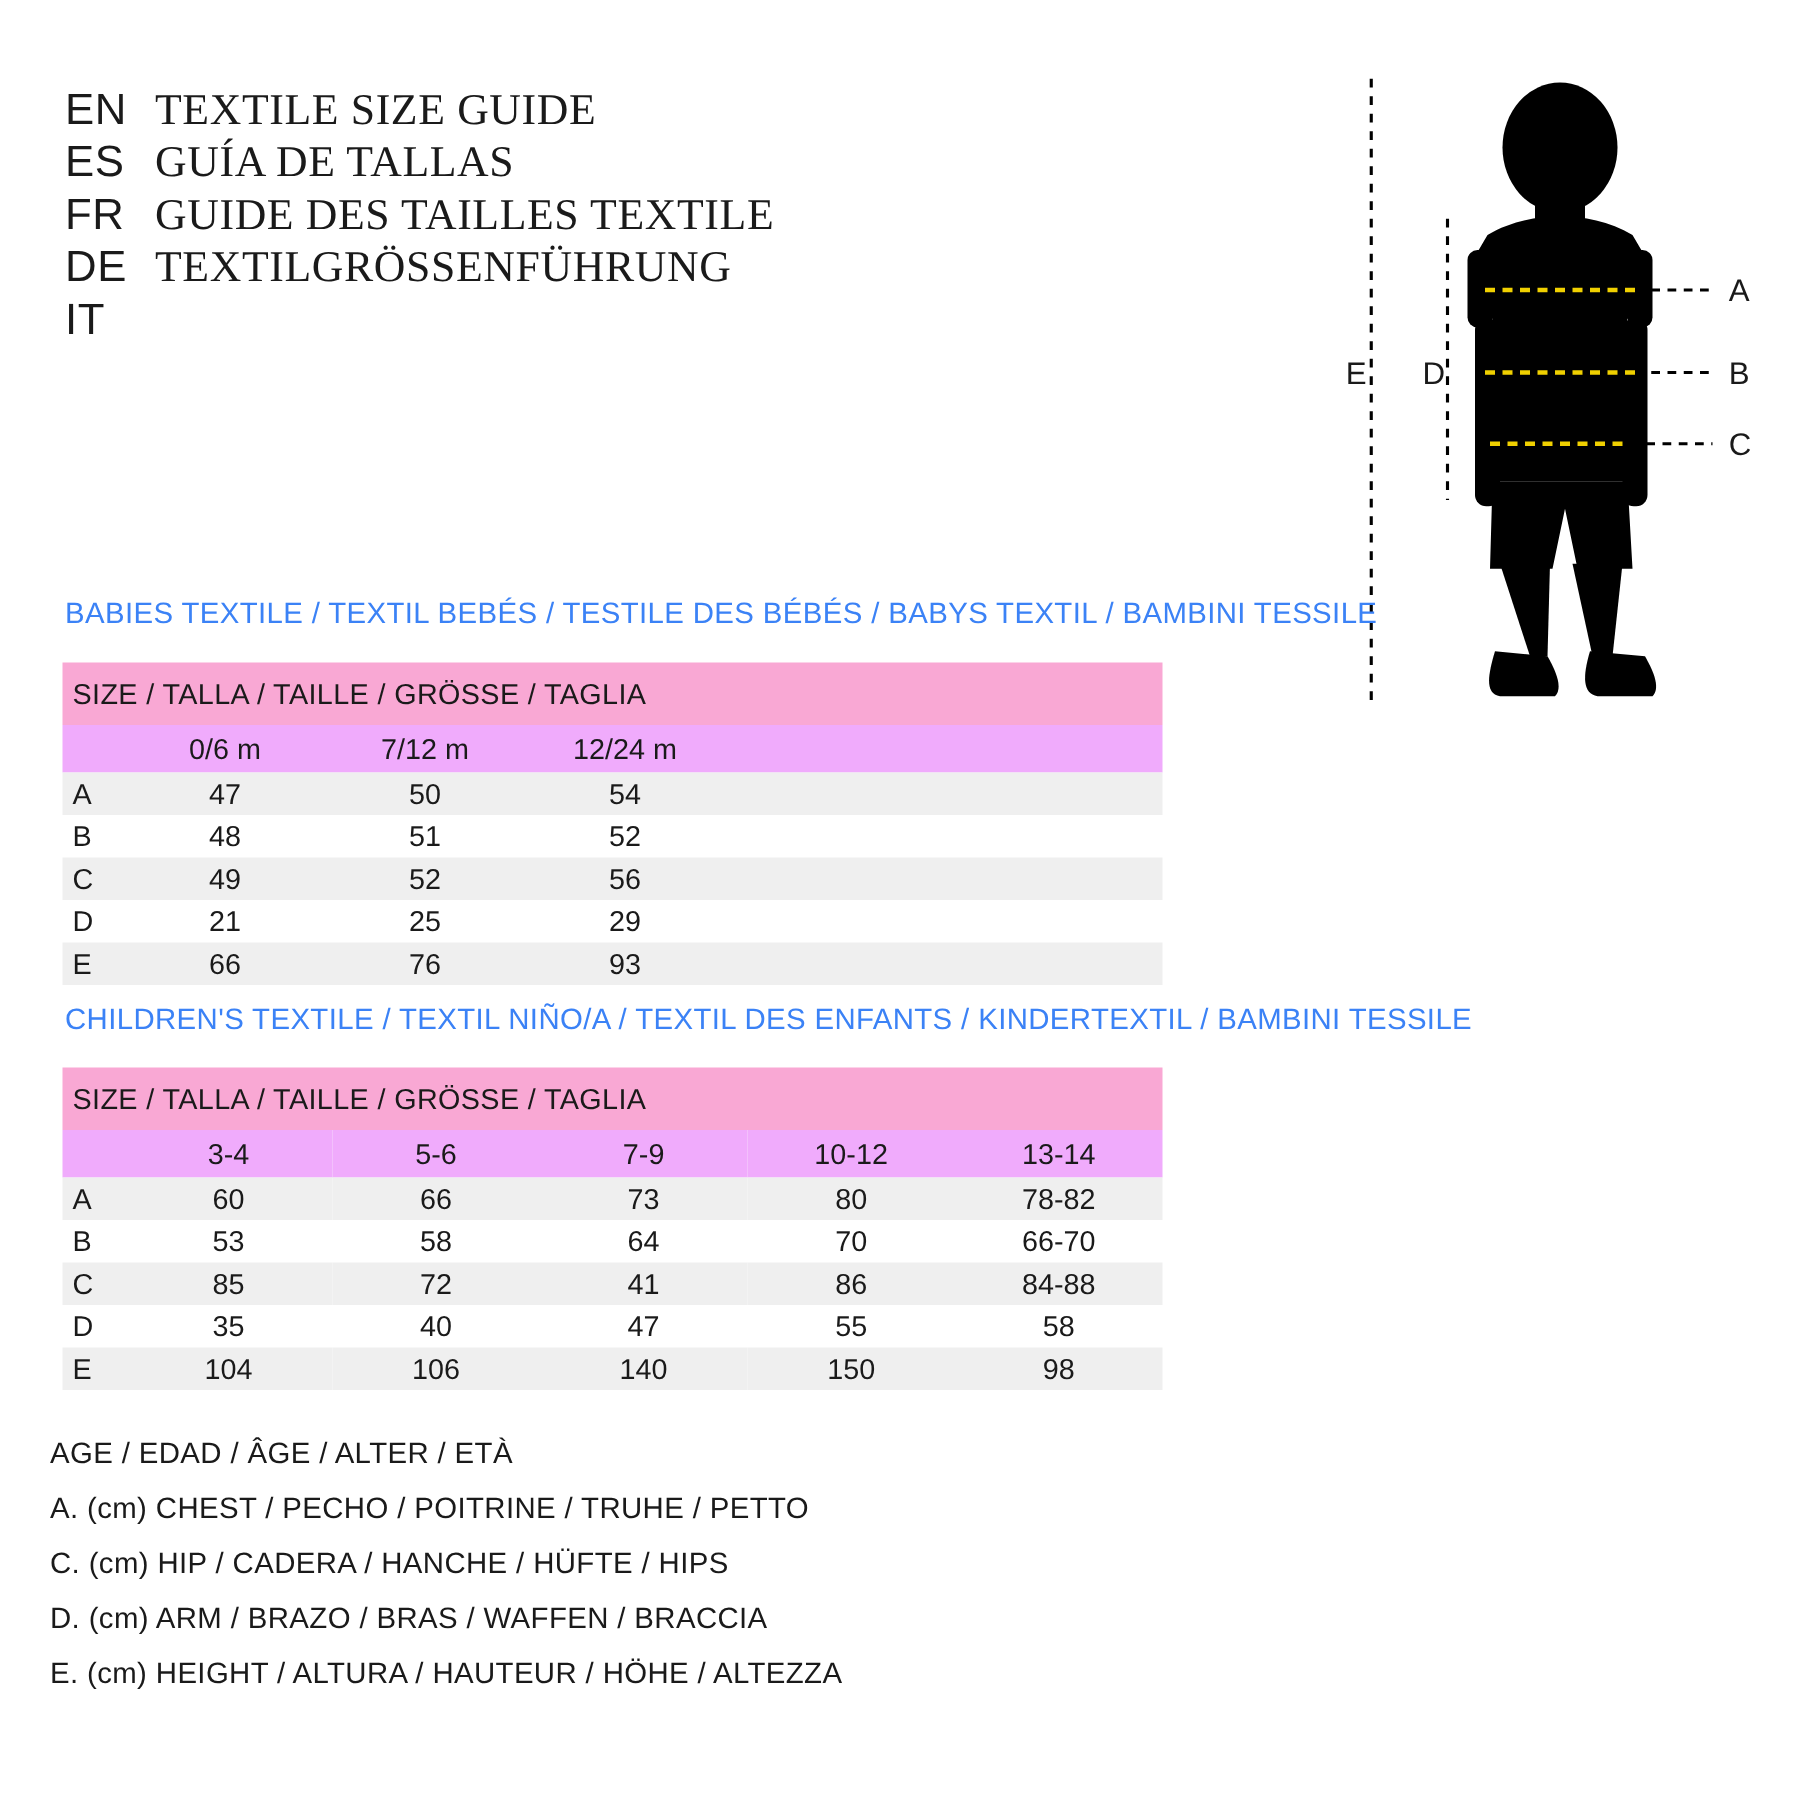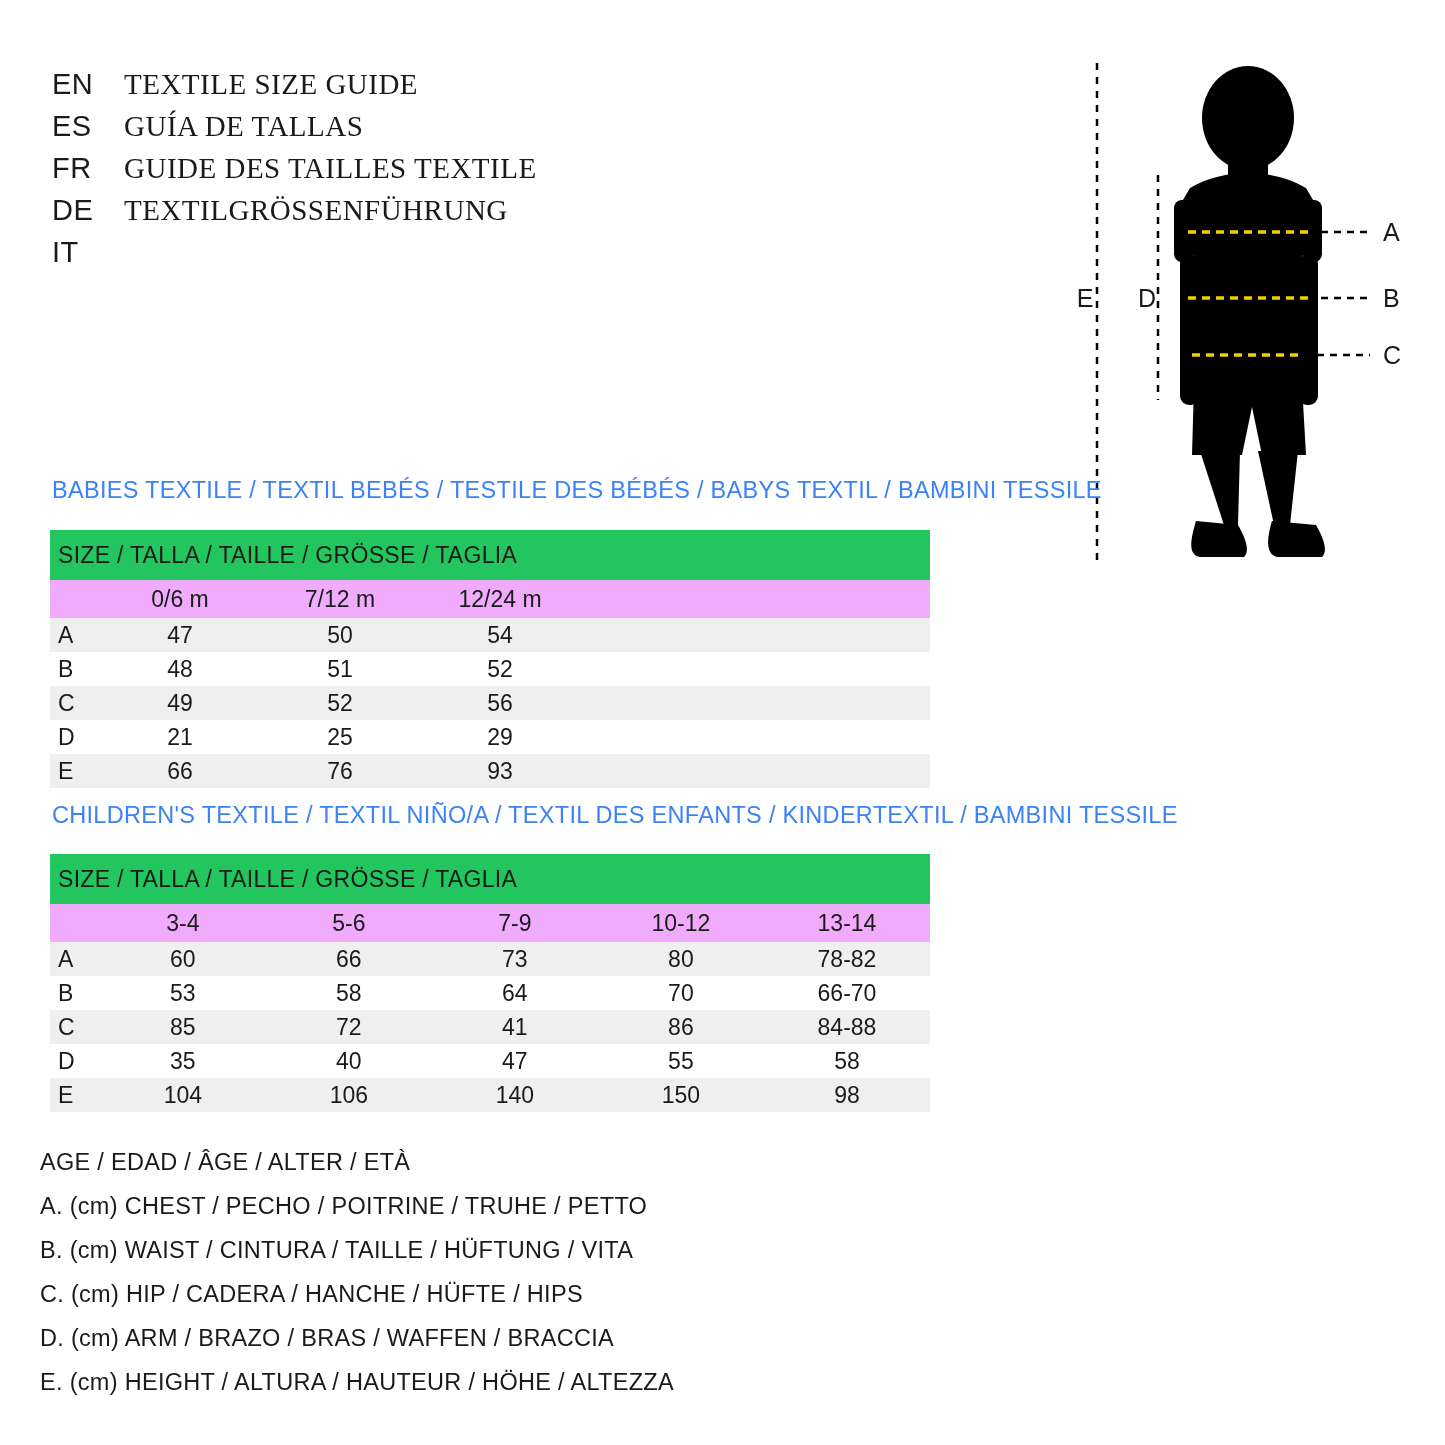--- a/index.html
+++ b/index.html
@@ -20,21 +20,21 @@
   .lang-block {
     position: absolute;
     left: 52px;
     top: 68px;
     width: 640px;
   }
   .lang-row {
     display: flex;
     align-items: baseline;
     height: 42px;
-    font-size: 29px;
+    font-size: 35px;
     letter-spacing: 0.5px;
   }
   .lang-code {
     width: 72px;
     flex: 0 0 72px;
   }
   .lang-title {
     flex: 1 1 auto;
     font-family: Liberation Serif, serif;
   }
@@ -67,21 +67,21 @@
   .size-table {
     position: absolute;
     left: 50px;
     border-collapse: collapse;
     font-size: 23px;
   }
   #babies-table { top: 530px; width: 880px; }
   #children-table { top: 854px; width: 880px; }
 
   .size-table .hdr-band td {
-    background: #22c55e;
+    background: #f9a8d4;
     font-size: 23px;
     padding: 8px 0 8px 8px;
     letter-spacing: 0.3px;
   }
   .size-table td {
     padding: 0;
     height: 34px;
     vertical-align: middle;
   }
   .col-label {
@@ -295,17 +295,16 @@
     <td class="col-val">140</td>
     <td class="col-val">150</td>
     <td class="col-val">98</td>
   </tr>
 </tbody>
   </table>
 
 <div class="legend">
   <div class="legend-row">AGE / EDAD / ÂGE / ALTER / ETÀ</div>
   <div class="legend-row">A. (cm) CHEST / PECHO / POITRINE / TRUHE / PETTO</div>
-  <div class="legend-row">B. (cm) WAIST / CINTURA / TAILLE / HÜFTUNG / VITA</div>
   <div class="legend-row">C. (cm) HIP / CADERA / HANCHE / HÜFTE / HIPS</div>
   <div class="legend-row">D. (cm) ARM / BRAZO / BRAS / WAFFEN / BRACCIA</div>
   <div class="legend-row">E. (cm) HEIGHT / ALTURA / HAUTEUR / HÖHE / ALTEZZA</div>
 </div>
 
 </body></html>

